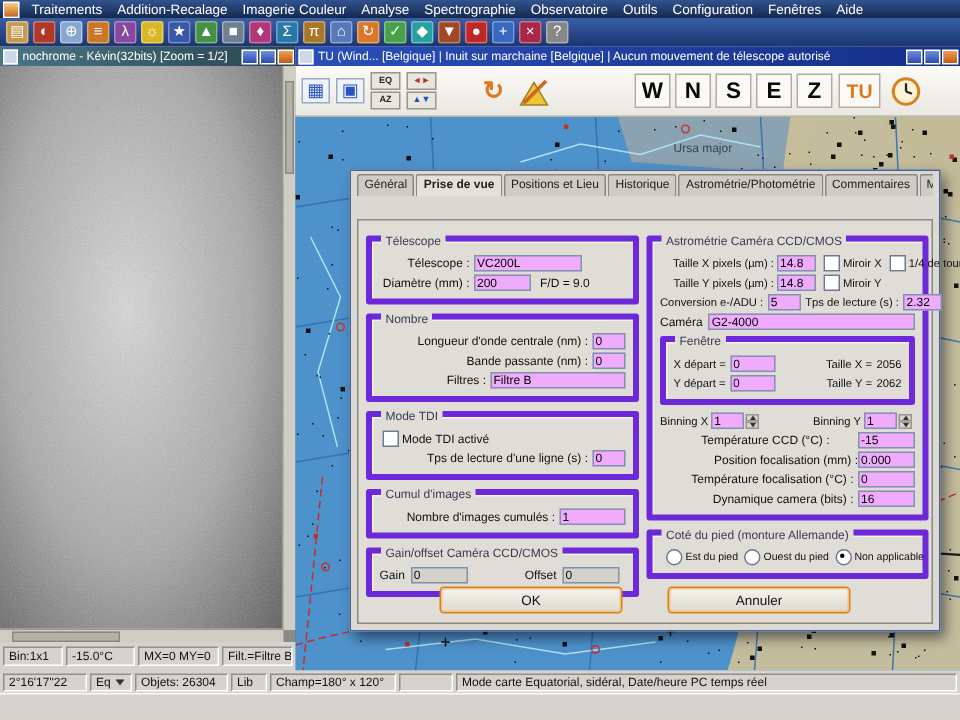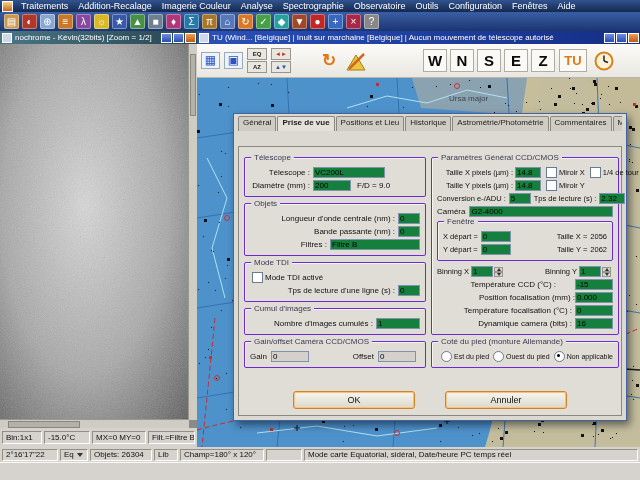--- a/index.html
+++ b/index.html
@@ -73,30 +73,30 @@
   .dlg-title .ttl{flex:1}
   .closebtn{width:13px;height:11px;background:linear-gradient(#76aaf2,#2f66d0);border:1px solid #fff;color:#fff;
             font-size:8px;line-height:10px;text-align:center;border-radius:2px}
   .tabs{display:flex;height:15px;margin:2px 4px 0 4px;overflow:hidden}
   .tab{padding:1px 4px;background:#cfccc3;border:1px solid #8a887f;border-bottom:none;border-radius:2px 2px 0 0;
        color:#222;margin-right:1px;font-size:8px;white-space:nowrap}
   .tab.active{background:#e4e1da;font-weight:bold}
   .page{position:absolute;top:32px;left:4px;right:4px;bottom:4px;background:#e0ddd6;border:1px solid #8a887f}
   .col-left{position:absolute;left:5px;top:10px;width:182px}
   .col-right{position:absolute;left:192px;top:10px;width:188px}
-  .grp{position:relative;border:1px solid #6d28d9;border-radius:2px;box-shadow:inset 1px 1px 0 #f6f4ee;
+  .grp{position:relative;border:4px solid #6d28d9;border-radius:2px;box-shadow:inset 1px 1px 0 #f6f4ee;
        margin-bottom:6px;padding:7px 3px 3px}
   .legend{position:absolute;top:-5px;left:6px;background:#e0ddd6;padding:0 3px;font-size:8px;color:#3a3a52}
   .row{display:flex;align-items:center;margin:2px 2px;font-size:8px;color:#101010;white-space:nowrap}
   .row.right{justify-content:flex-end}
   .row.tight{font-size:7.5px}
   .row .sp{flex:1}
   .lbf{width:60px;text-align:right;margin-right:3px;flex:none}
   .lbp{width:76px;text-align:right;margin-right:2px;flex:none}
-  .inp{background:#15803d;border:1px solid #7f94ac;height:11px;font-family:"Liberation Sans",sans-serif;
+  .inp{background:#f0abfc;border:1px solid #7f94ac;height:11px;font-family:"Liberation Sans",sans-serif;
        font-size:8px;padding:0 1px;box-sizing:border-box;color:#000}
   .inp.dis{background:#d4d1ca}
   .w22{width:22px}.w26{width:26px}.w30{width:30px}.w38{width:38px}.w44{width:44px}
   .w50{width:50px}.w72{width:72px}.w90{width:90px}.wfl{flex:1}
   .cb{width:9px;height:9px;background:#fff;border:1px solid #6a7a90;display:inline-block;margin:0 2px 0 5px;flex:none}
   .rad{width:9px;height:9px;border-radius:50%;background:#fff;border:1px solid #6a7a90;display:inline-block;
        margin:0 2px 0 4px;position:relative;flex:none}
   .rad.sel::after{content:"";position:absolute;left:2px;top:2px;width:3px;height:3px;border-radius:50%;background:#000}
   .spin{display:inline-flex;align-items:center;margin:0 2px}
   .arr{display:flex;flex-direction:column;margin-left:1px}
@@ -310,21 +310,21 @@
             <span class="lbf">Télescope :</span>
             <input class="inp w72" value="VC200L" style="">
           </div>
         <div class="row">
             <span class="lbf">Diamètre (mm) :</span>
             <input class="inp w38" value="200" style="">
             <span class="fdtxt">F/D = 9.0</span>
           </div>
       </div>
       <div class="grp">
-        <span class="legend">Objets</span>
+        <span class="legend">Nombre</span>
         <div class="row right">
             <span>Longueur d'onde centrale (nm) :</span>
             <input class="inp w22" style="margin-left: 3px;" value="0">
           </div>
         <div class="row right">
             <span>Bande passante (nm) :</span>
             <input class="inp w22" style="margin-left: 3px;" value="0">
           </div>
         <div class="row right">
             <span>Filtres :</span>
@@ -356,21 +356,21 @@
             <input class="inp dis w38" style="margin-left: 4px;" value="0">
             <span class="sp"></span>
             <span>Offset</span>
             <input class="inp dis w38" style="margin: 0px 4px;" value="0">
           </div>
       </div>
     </div>
 
     <div class="col-right">
       <div class="grp">
-        <span class="legend">Paramètres Général CCD/CMOS</span>
+        <span class="legend">Astrométrie Caméra CCD/CMOS</span>
         <div class="row tight">
             <span class="lbp">Taille X pixels (µm) :</span>
             <input class="inp w26" value="14.8" style="">
             <span class="cb"></span>
             <span>Miroir X</span>
             <span class="cb"></span>
             <span>1/4 de tour</span>
           </div>
         <div class="row tight">
             <span class="lbp">Taille Y pixels (µm) :</span>

